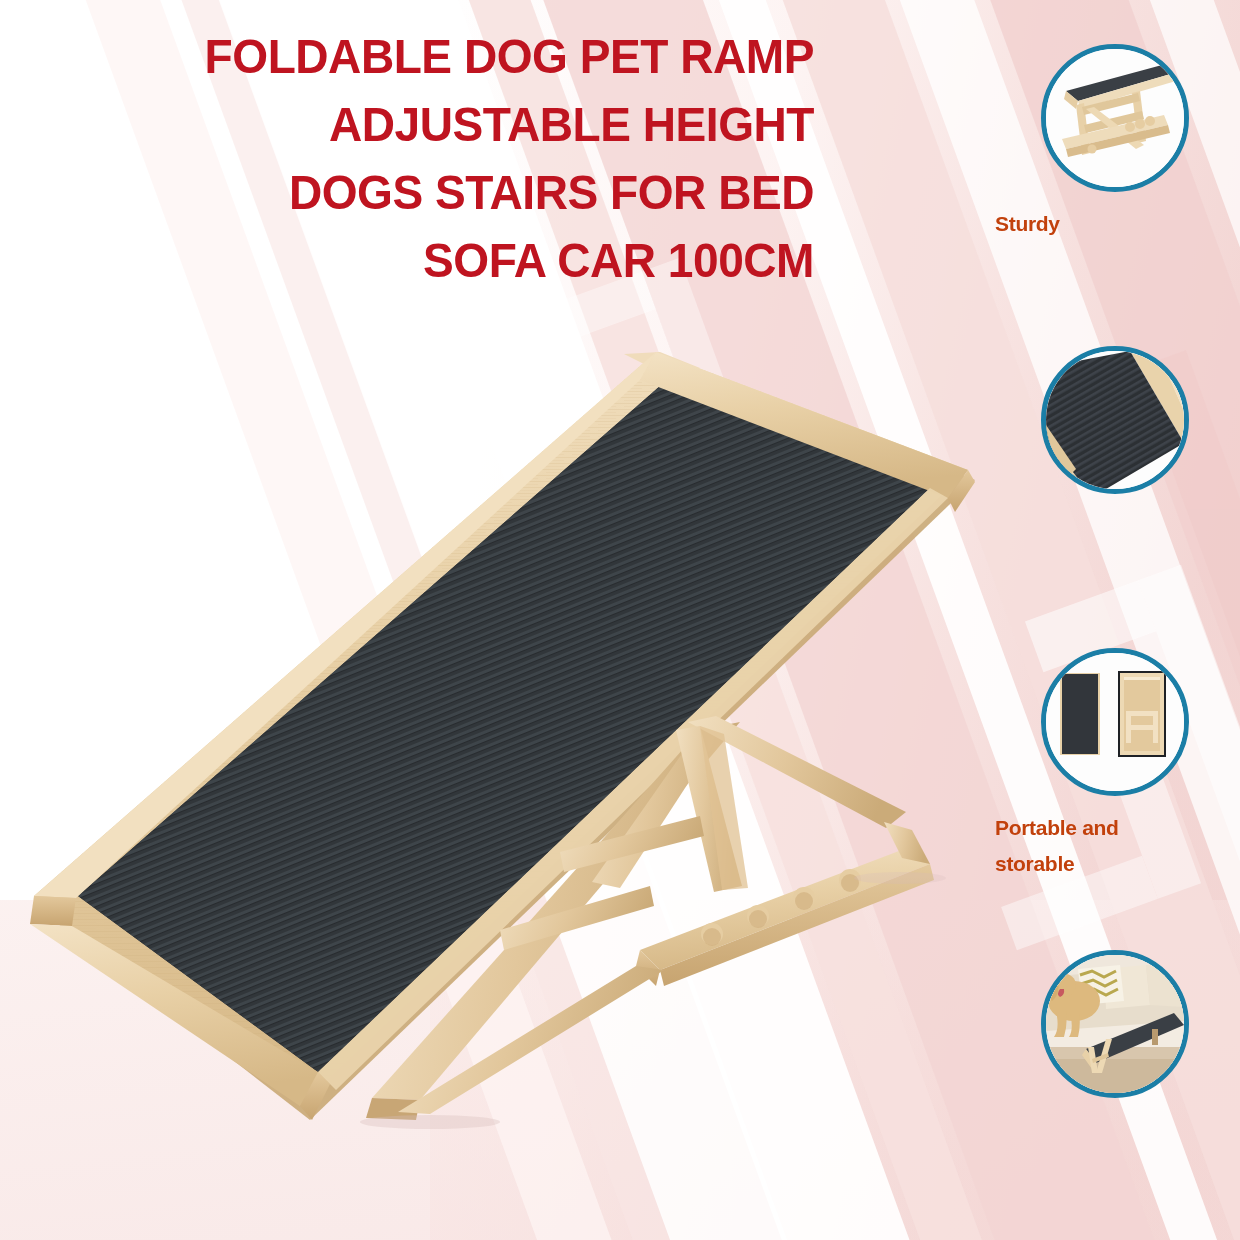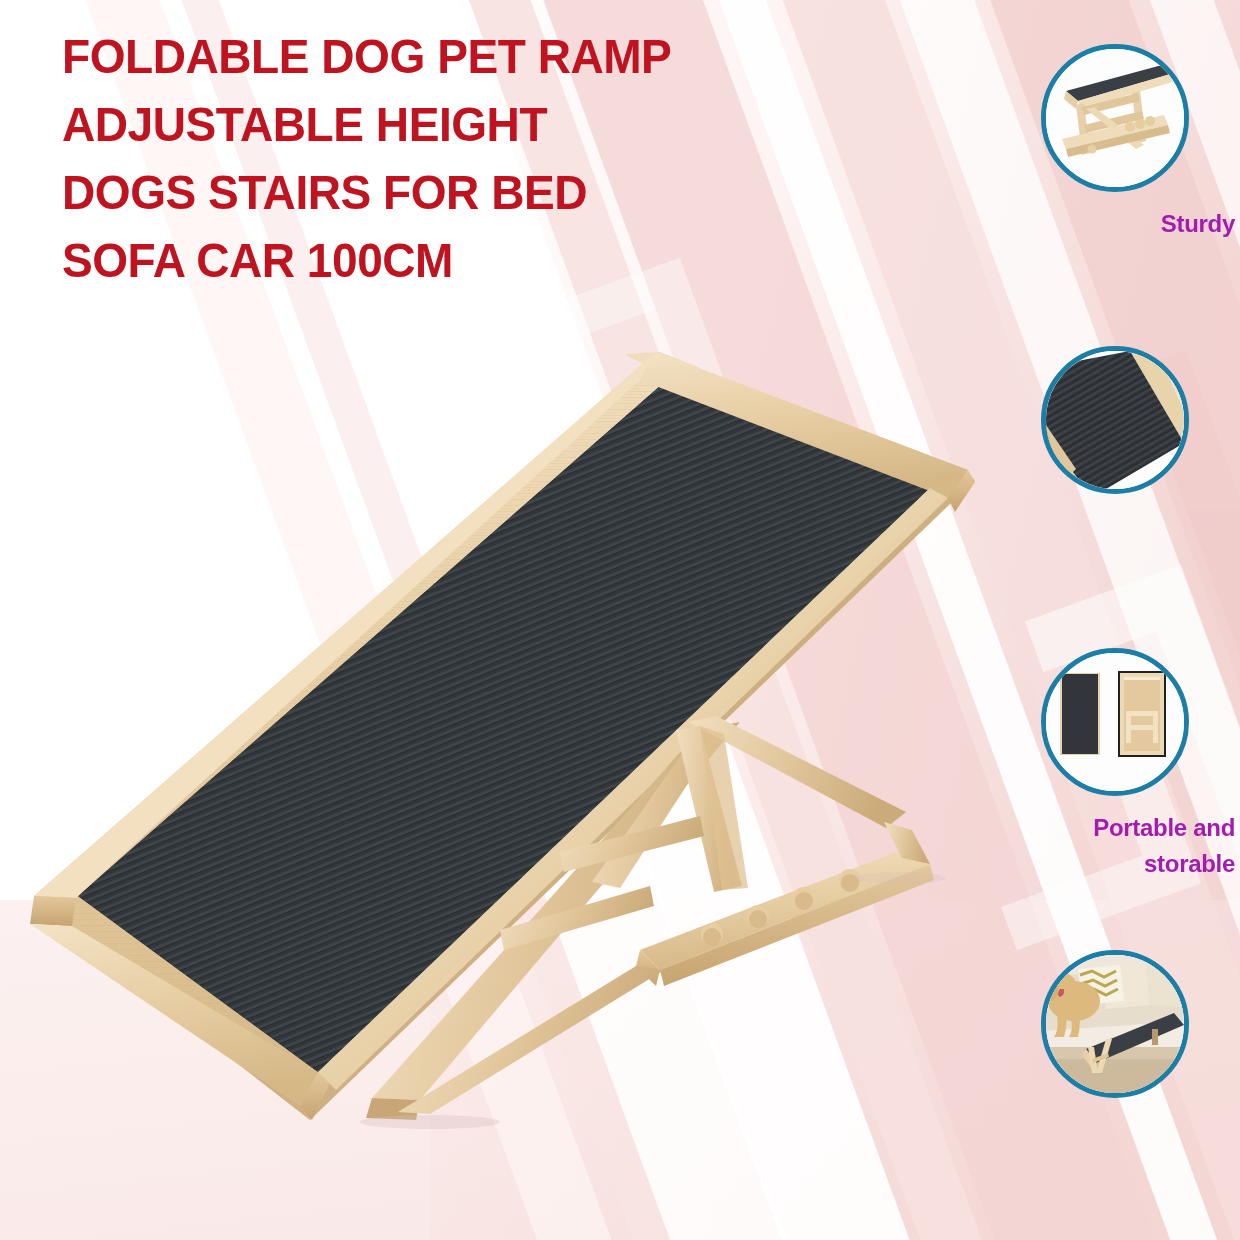--- a/index.html
+++ b/index.html
@@ -14,20 +14,21 @@
   
   #bg { position:absolute; inset:0; z-index:0; background:#ffffff; }
   #bg svg { display:block; width:1240px; height:1240px; }
 
   
   #title-block {
     position:absolute;
     left:62px; top:22px;
     width:800px;
     z-index:6;
+    text-align:right;
   }
   .title-line {
     color:#bf1420;
     font-size:49px;
     font-weight:bold;
     line-height:68px;
     letter-spacing:-0.5px;
     text-transform:uppercase;
     white-space:nowrap;
     transform:scaleX(0.94);
@@ -62,23 +63,23 @@
     border:5px solid #1b7ea6;
     overflow:hidden;
     background:#fdfdfd;
     position:relative;
     flex:none;
   }
   .feature-circle svg { display:block; width:138px; height:138px; }
 
   .feature-label {
     margin-top:14px;
-    text-align:right;
-    color:#a21caf;
-    font-size:24px;
+    text-align:left;
+    color:#c2410c;
+    font-size:21px;
     font-weight:bold;
     line-height:36px;
     letter-spacing:-0.3px;
     width:240px;
   }
 </style>
 </head>
 <body>
 
 <div id="bg">

